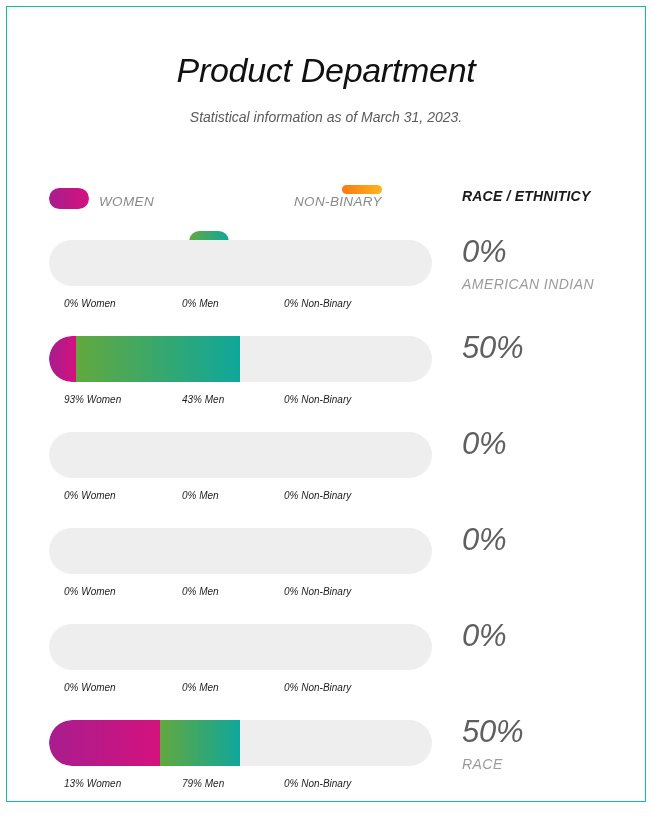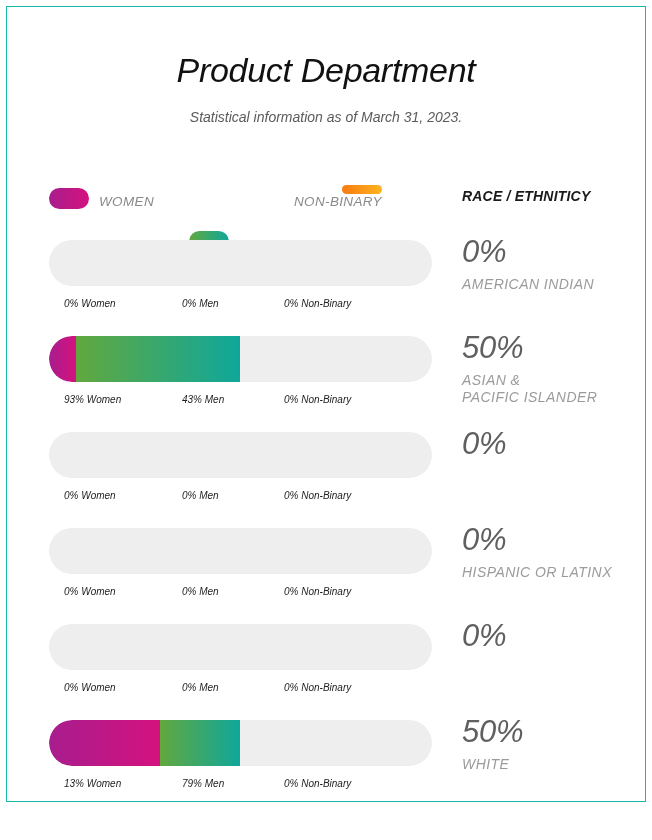--- a/index.html
+++ b/index.html
@@ -208,22 +208,20 @@
             <div class="seg seg-men" style="width: 164.69px;"></div>
           </div>
         </div>
         <div class="sublabels">
           <div class="sublabel sl-women">93% Women</div>
           <div class="sublabel sl-men">43% Men</div>
           <div class="sublabel sl-nb">0% Non-Binary</div>
         </div>
         <div class="row-stat">
           <div class="row-pct">50%</div>
-          <div class="row-name">ASIAN &amp;
-PACIFIC ISLANDER</div>
         </div>
       </div>
       <div class="row" style="top: 425px;">
         <div class="bar-track"></div>
         <div class="sublabels">
           <div class="sublabel sl-women">0% Women</div>
           <div class="sublabel sl-men">0% Men</div>
           <div class="sublabel sl-nb">0% Non-Binary</div>
         </div>
         <div class="row-stat">
@@ -232,21 +230,20 @@
       </div>
       <div class="row" style="top: 521px;">
         <div class="bar-track"></div>
         <div class="sublabels">
           <div class="sublabel sl-women">0% Women</div>
           <div class="sublabel sl-men">0% Men</div>
           <div class="sublabel sl-nb">0% Non-Binary</div>
         </div>
         <div class="row-stat">
           <div class="row-pct">0%</div>
-          <div class="row-name">HISPANIC OR LATINX</div>
         </div>
       </div>
       <div class="row" style="top: 617px;">
         <div class="bar-track"></div>
         <div class="sublabels">
           <div class="sublabel sl-women">0% Women</div>
           <div class="sublabel sl-men">0% Men</div>
           <div class="sublabel sl-nb">0% Non-Binary</div>
         </div>
         <div class="row-stat">
@@ -260,18 +257,18 @@
             <div class="seg seg-men" style="width: 80.43px;"></div>
           </div>
         </div>
         <div class="sublabels">
           <div class="sublabel sl-women">13% Women</div>
           <div class="sublabel sl-men">79% Men</div>
           <div class="sublabel sl-nb">0% Non-Binary</div>
         </div>
         <div class="row-stat">
           <div class="row-pct">50%</div>
-          <div class="row-name">WHITE</div>
+          <div class="row-name">RACE</div>
         </div>
       </div>
     </div>
 
 </div>
 
 </body></html>

